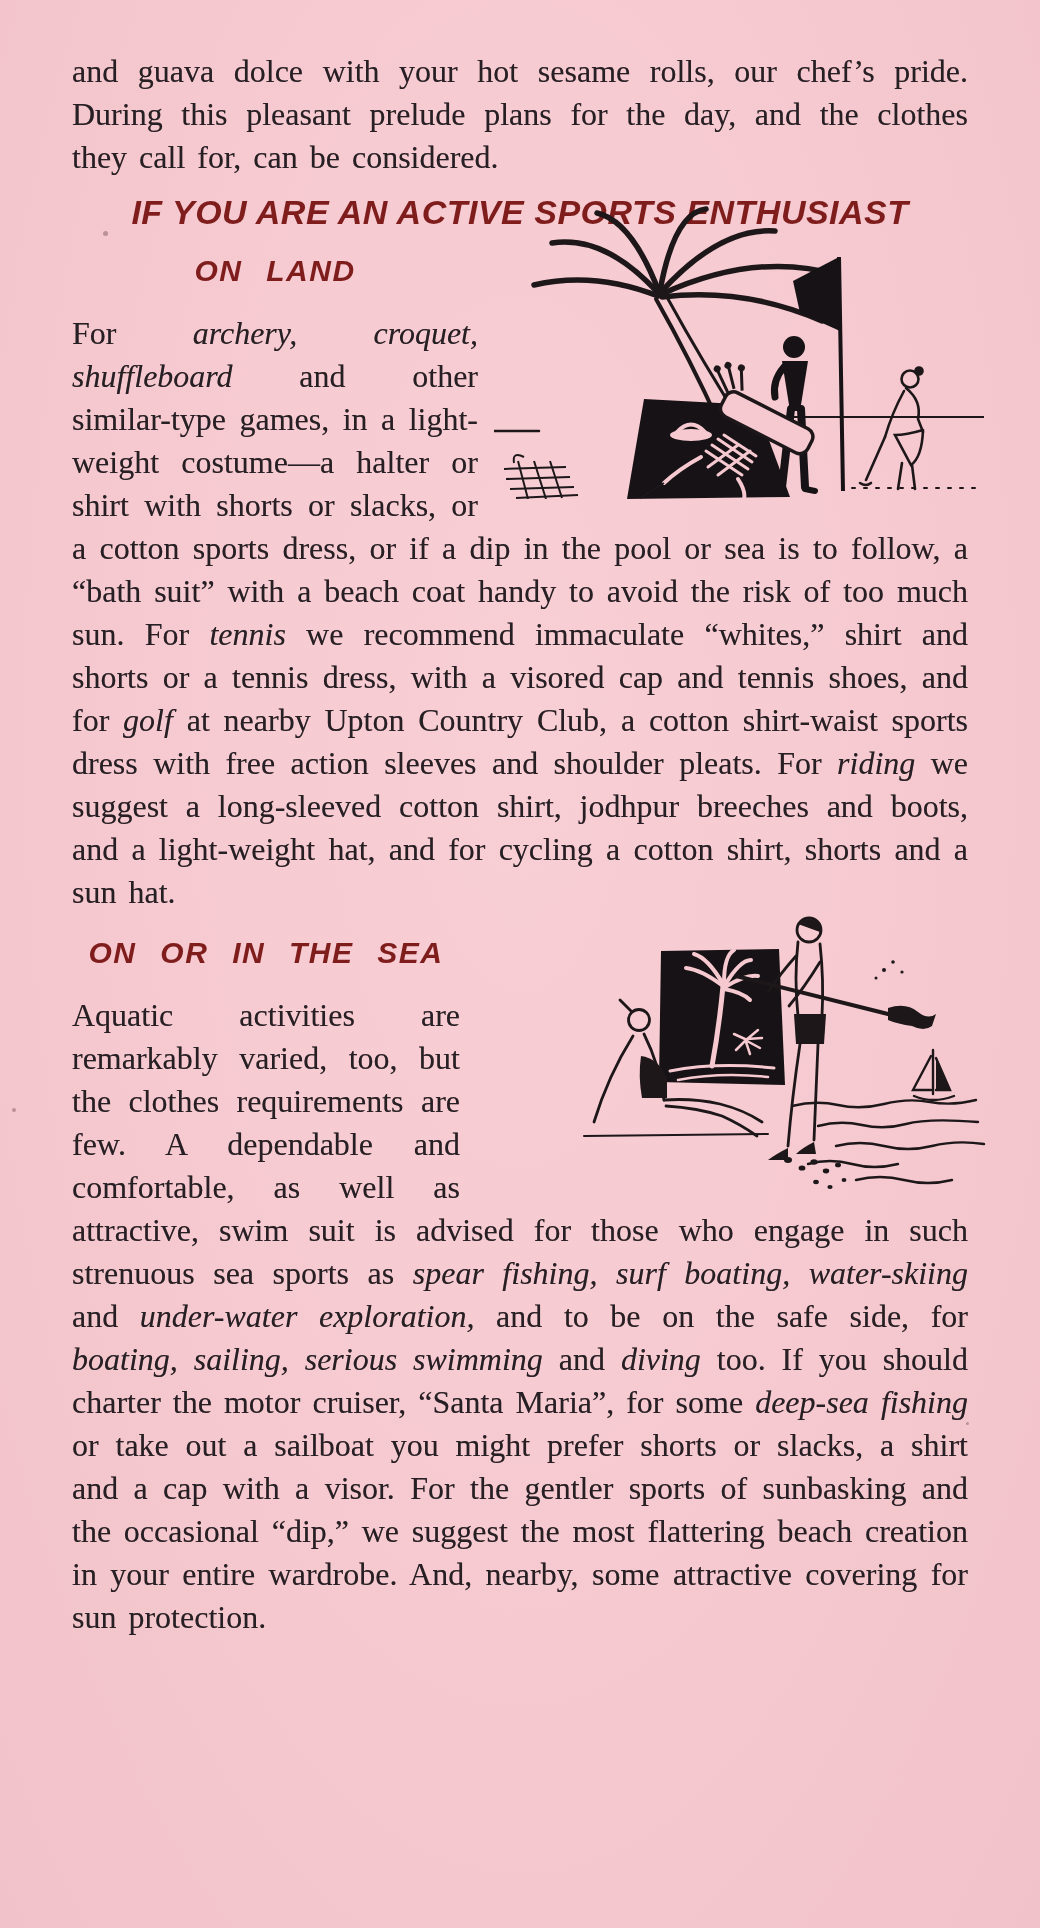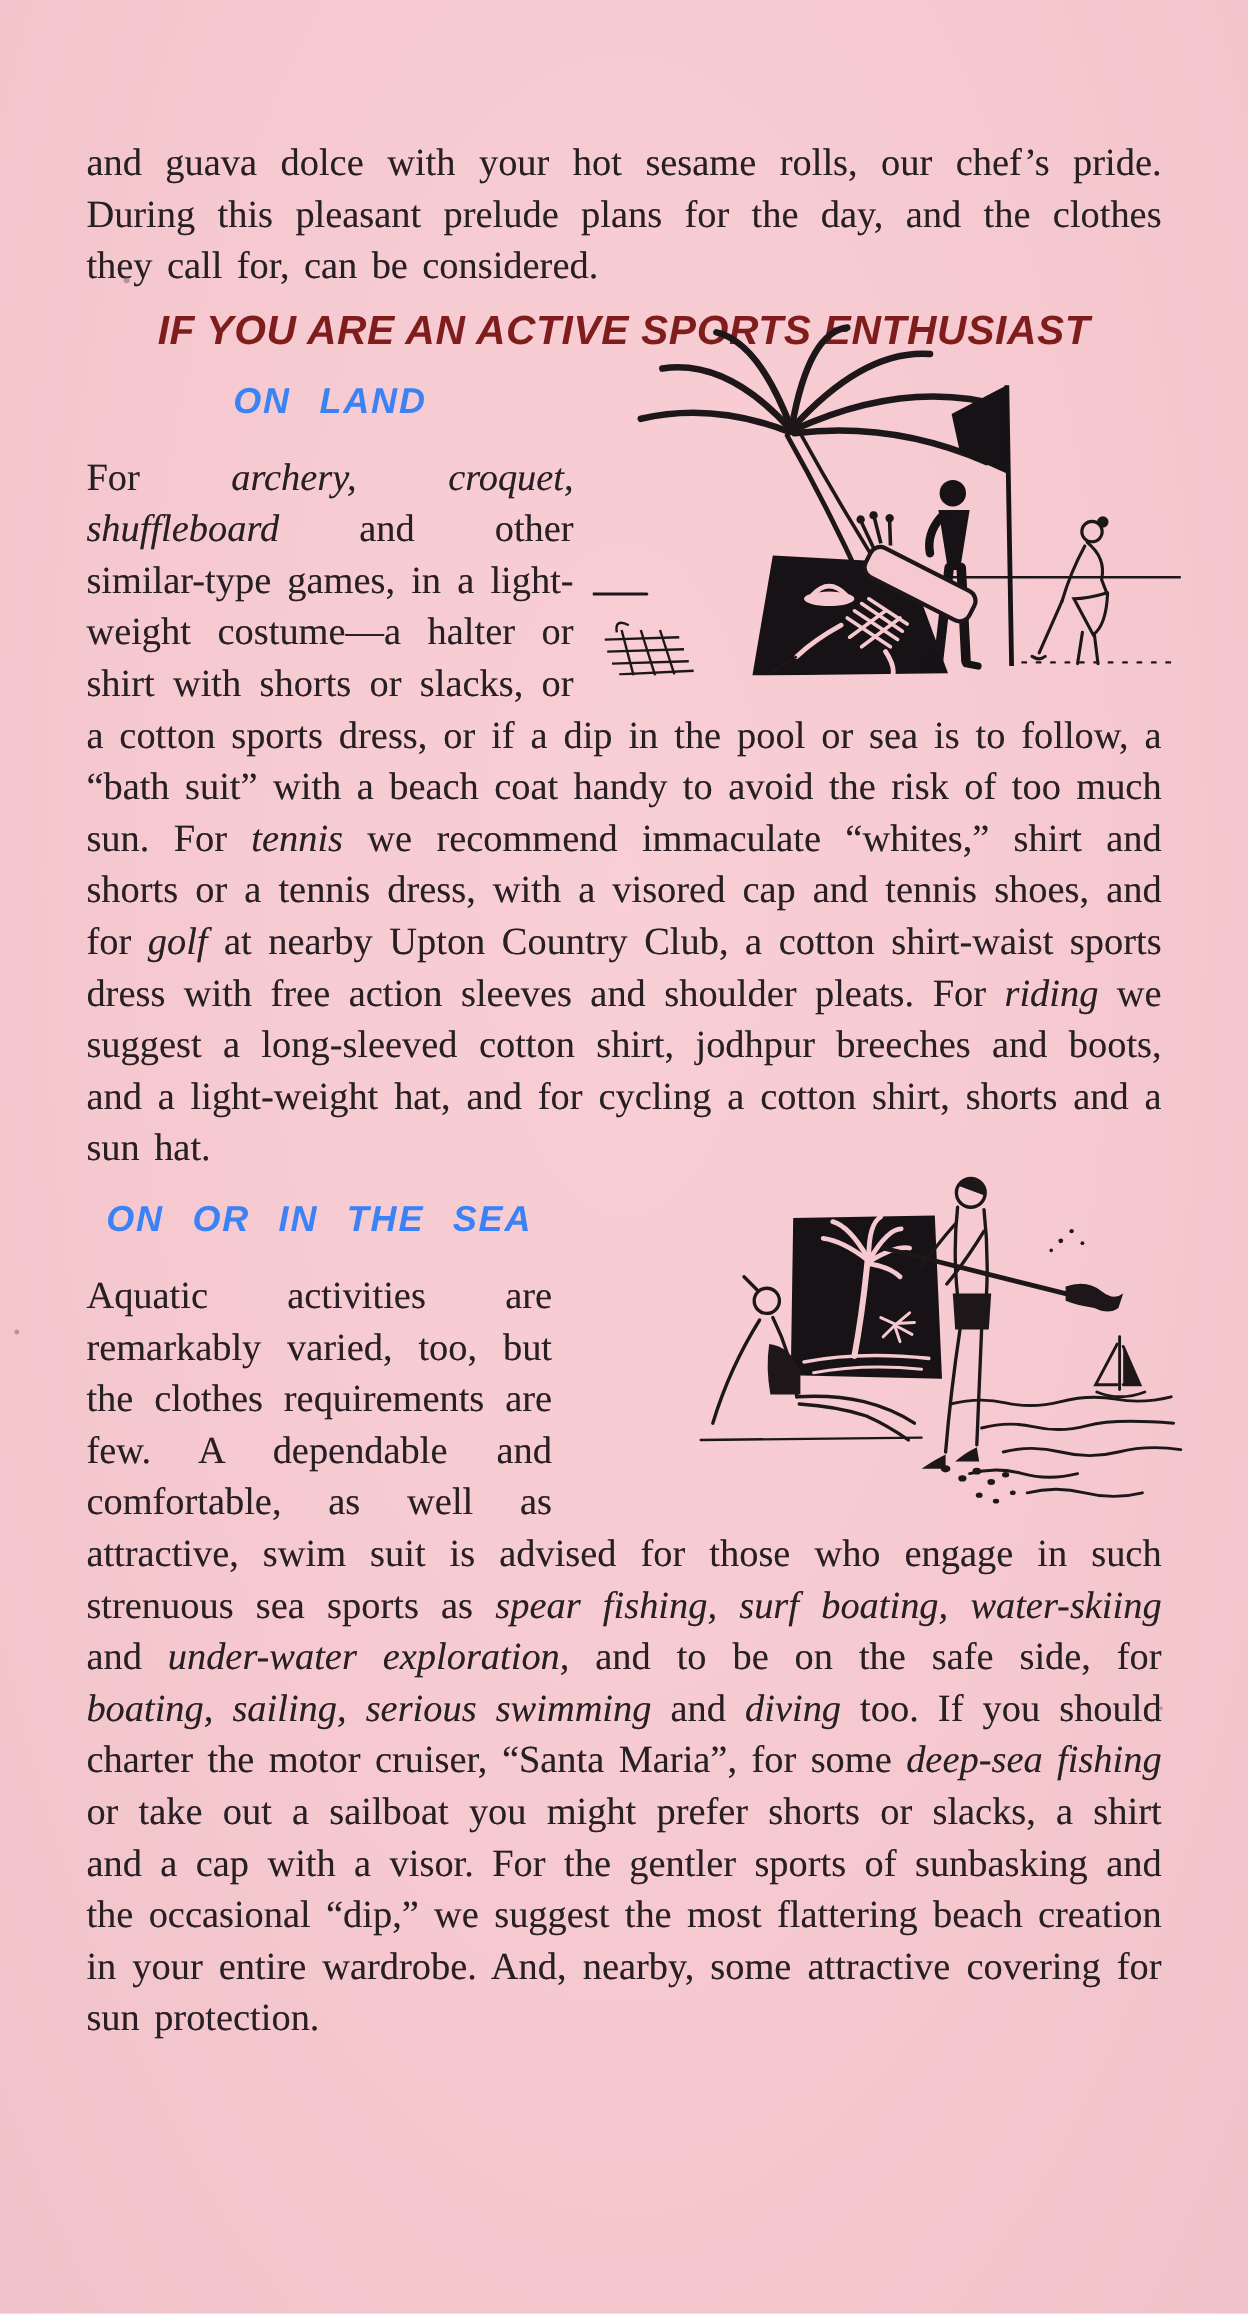--- a/index.html
+++ b/index.html
@@ -5,21 +5,21 @@
   html,body{margin:0;padding:0;}
   body{
     width:1040px;height:1928px;
     background:radial-gradient(ellipse at 50% 38%, #f8cfd5 0%, #f5c9cf 55%, #f1c2c9 100%);
     overflow:hidden;
     font-family:"Liberation Serif", serif;
     color:#261f23;
   }
   .page{
     position:relative;
-    padding:114px 72px 0 72px;
+    padding:50px 72px 0 72px;
     width:896px;
   }
   p.body{
     margin:0;
     font-size:32px;
     line-height:43px;
     text-align:justify;
     word-spacing:4px;
     text-shadow:0 0 0.5px rgba(45,28,35,0.45);
   }
@@ -35,21 +35,21 @@
     font-style:italic;
   }
   h2.sub-head{
     font-family:"Liberation Sans", sans-serif;
     font-weight:bold;
     font-style:italic;
     font-size:30px;
     letter-spacing:1.5px;
     word-spacing:14px;
     text-align:center;
-    color:#3b82f6;
+    color:#7f1d1d;
     margin:22px 0 24px 0;
   }
   section{clear:none;}
   .illo{float:right;position:relative;}
   .illo svg{position:absolute;display:block;}
   .illo-land{width:490px;height:245px;margin:0 -16px 0 16px;}
   .illo-land svg{top:-55px;left:0;}
   .illo-sea{width:520px;height:255px;margin:0 -24px 0 12px;}
   .illo-sea svg{top:-28px;left:-36px;}
   i{font-style:italic;}

